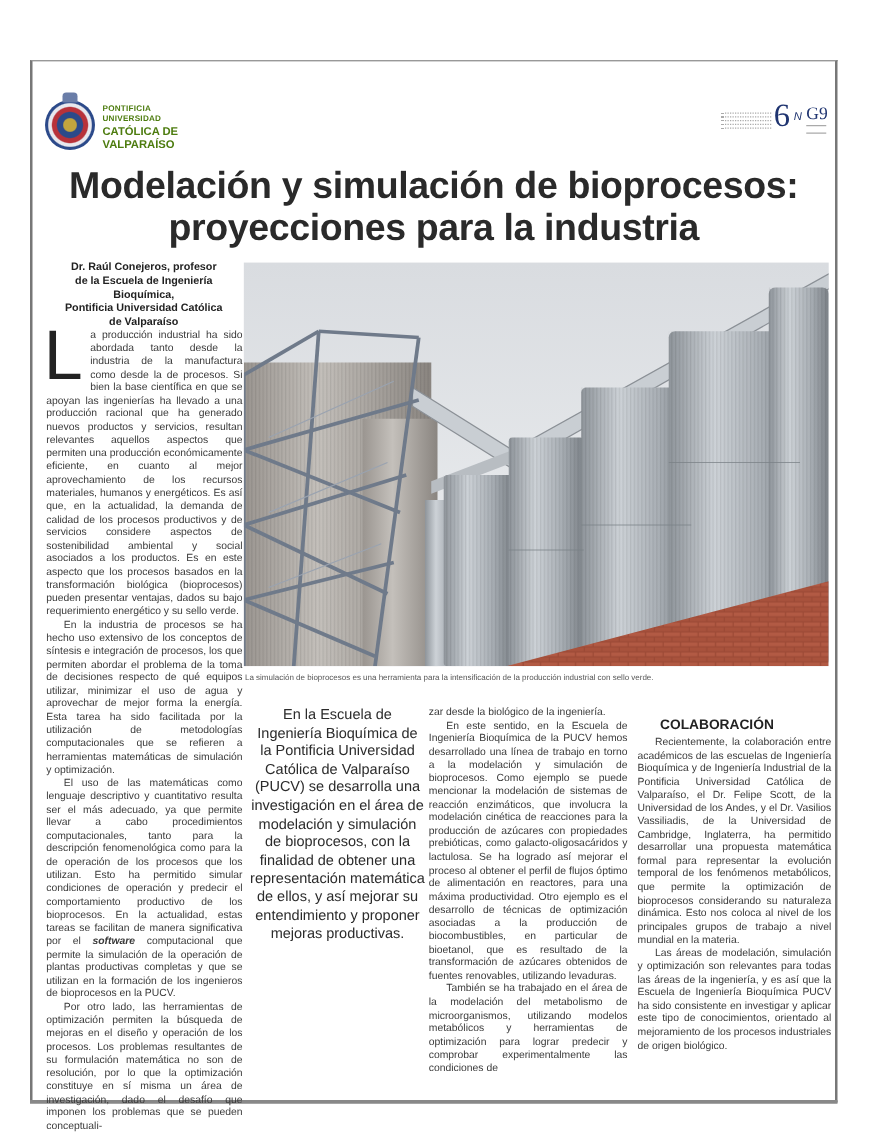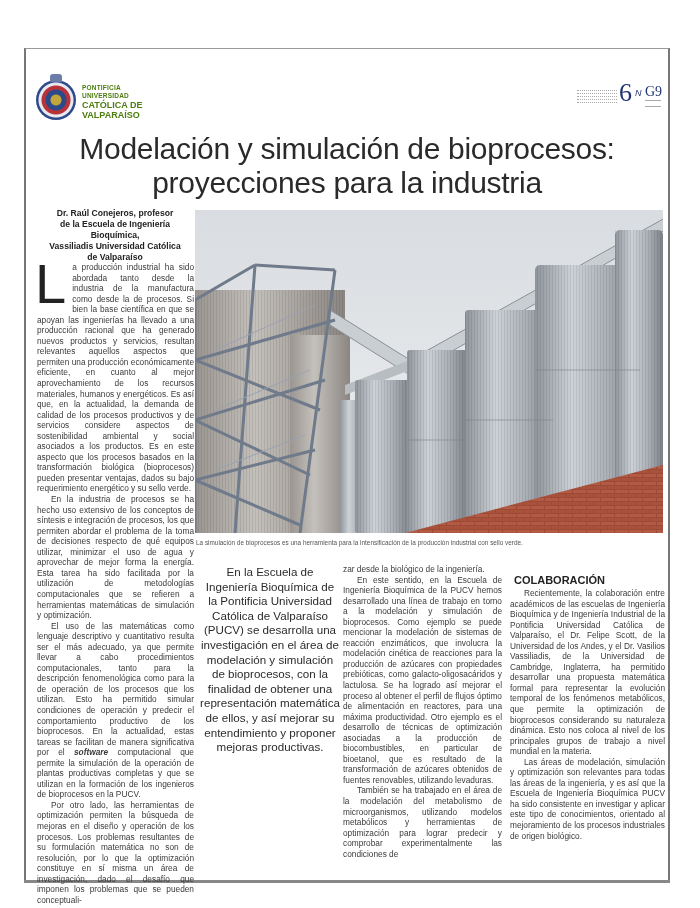--- a/index.html
+++ b/index.html
@@ -12,30 +12,30 @@
   .seal-top{position:absolute;left:14px;top:-6px;width:12px;height:8px;background:#6a7da8;border-radius:3px 3px 0 0;}
   .uni-text{position:absolute;left:46px;top:4px;font-family:Liberation Sans, sans-serif;color:#4d7c0f;line-height:8px;}
   .uni-text .small{font-size:6.5px;font-weight:bold;letter-spacing:.2px;display:block;}
   .uni-text .big{font-size:9px;font-weight:bold;display:block;line-height:10px;}
   .edition{position:absolute;left:577px;top:82px;width:90px;height:30px;}
   .ed-lines{position:absolute;left:0;top:6px;width:40px;font-size:2.5px;line-height:3px;color:#8a8a8a;}
   .ed-six{position:absolute;left:42px;top:-4px;font-family:"Liberation Serif",serif;font-size:26px;color:#1f3470;}
   .ed-sup{position:absolute;left:58px;top:6px;font-size:9px;font-style:italic;color:#1f3470;}
   .ed-g9{position:absolute;left:68px;top:2px;font-family:Liberation Serif, serif;font-size:14px;color:#1f3470;}
   .ed-g9-sub{position:absolute;left:68px;top:18px;width:16px;height:5px;border-top:1px solid #aaa;border-bottom:1px solid #aaa;}
-  .title{position:absolute;left:40px;top:132px;width:614px;text-align:center;font-family:"Liberation Sans",sans-serif;font-size:30px;line-height:34px;color:#2a2a2a;font-weight:normal;letter-spacing:-.3px;}
+  .title{position:absolute;left:40px;top:132px;width:614px;text-align:center;font-family:"Liberation Sans",sans-serif;font-size:30px;line-height:34px;color:#2a2a2a;font-weight:bold;letter-spacing:-.3px;}
   .byline{position:absolute;left:36px;top:208px;width:158px;text-align:center;font-size:8.6px;line-height:11px;font-weight:bold;color:#222;}
   .col{position:absolute;font-size:8.3px;line-height:10.55px;color:#3a3a3a;text-align:justify;}
   .col p{margin:0;text-indent:14px;}
   .col p.noind{text-indent:0;}
   .c1{left:37px;top:262px;width:157px;}
   .dropcap{float:left;font-size:56px;line-height:44px;height:44px;margin:0 6px 0 -2px;padding-top:0;color:#222;font-family:"Liberation Sans",sans-serif;}
   .c3{left:343px;top:564px;width:159px;}
   .c4{left:510px;top:564px;width:155px;}
-  .c4 h3{margin:10px 0 2px 4px;font-size:11px;line-height:12px;font-weight:bold;color:#222;text-align:left;}
+  .c4 h3{margin:10px 0 2px 18px;font-size:11px;line-height:12px;font-weight:bold;color:#222;text-align:left;}
   .photo{position:absolute;left:195px;top:210px;width:468px;height:323px;overflow:hidden;background:#e6e8ea;}
   .caption{position:absolute;left:196px;top:539px;width:470px;font-size:6.4px;color:#555;}
   .pullquote{position:absolute;left:200px;top:565px;width:140px;text-align:center;font-size:11.6px;line-height:14.6px;color:#2b2b2b;}
   em.sw{font-style:italic;font-weight:bold;}
 </style>
 </head>
 <body>
 
 <div class="topline"></div>
 <div class="frame"></div>
@@ -68,21 +68,21 @@
 </div>
 
 <h1 class="title" style="margin:0">
   <span>Modelación y simulación de bioprocesos:</span><br>
   <span>proyecciones para la industria</span>
 </h1>
 
 <div class="byline">
   <div>Dr. Raúl Conejeros, profesor</div>
   <div>de la Escuela de Ingeniería Bioquímica,</div>
-  <div>Vassiliadis Universidad Católica</div>
+  <div>Pontificia Universidad Católica</div>
   <div>de Valparaíso</div>
 </div>
 
 <div class="col c1">
   <p class="noind"><span class="dropcap">L</span><span>a producción industrial ha sido abordada tanto desde la industria de la manufactura como desde la de procesos. Si bien la base científica en que se apoyan las ingenierías ha llevado a una producción racional que ha generado nuevos productos y servicios, resultan relevantes aquellos aspectos que permiten una producción económicamente eficiente, en cuanto al mejor aprovechamiento de los recursos materiales, humanos y energéticos. Es así que, en la actualidad, la demanda de calidad de los procesos productivos y de servicios considere aspectos de sostenibilidad ambiental y social asociados a los productos. Es en este aspecto que los procesos basados en la transformación biológica (bioprocesos) pueden presentar ventajas, dados su bajo requerimiento energético y su sello verde.</span></p>
   <p>En la industria de procesos se ha hecho uso extensivo de los conceptos de síntesis e integración de procesos, los que permiten abordar el problema de la toma de decisiones respecto de qué equipos utilizar, minimizar el uso de agua y aprovechar de mejor forma la energía. Esta tarea ha sido facilitada por la utilización de metodologías computacionales que se refieren a herramientas matemáticas de simulación y optimización.</p>
   <p><span>El uso de las matemáticas como lenguaje descriptivo y cuantitativo resulta ser el más adecuado, ya que permite llevar a cabo procedimientos computacionales, tanto para la descripción fenomenológica como para la de operación de los procesos que los utilizan. Esto ha permitido simular condiciones de operación y predecir el comportamiento productivo de los bioprocesos. En la actualidad, estas tareas se facilitan de manera significativa por el </span><em class="sw">software</em><span> computacional que permite la simulación de la operación de plantas productivas completas y que se utilizan en la formación de los ingenieros de bioprocesos en la PUCV.</span></p>
   <p>Por otro lado, las herramientas de optimización permiten la búsqueda de mejoras en el diseño y operación de los procesos. Los problemas resultantes de su formulación matemática no son de resolución, por lo que la optimización constituye en sí misma un área de investigación, dado el desafío que imponen los problemas que se pueden conceptuali-</p>
 </div>
 

